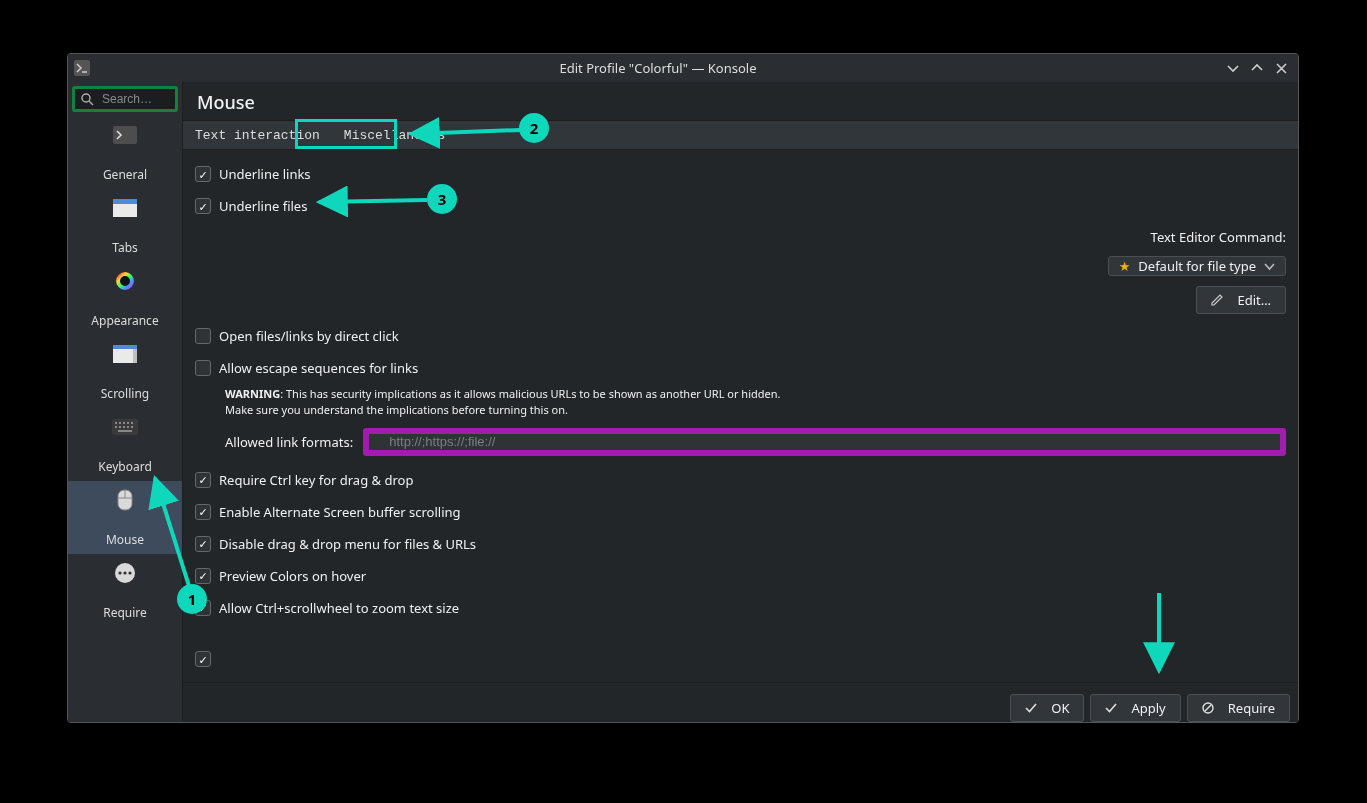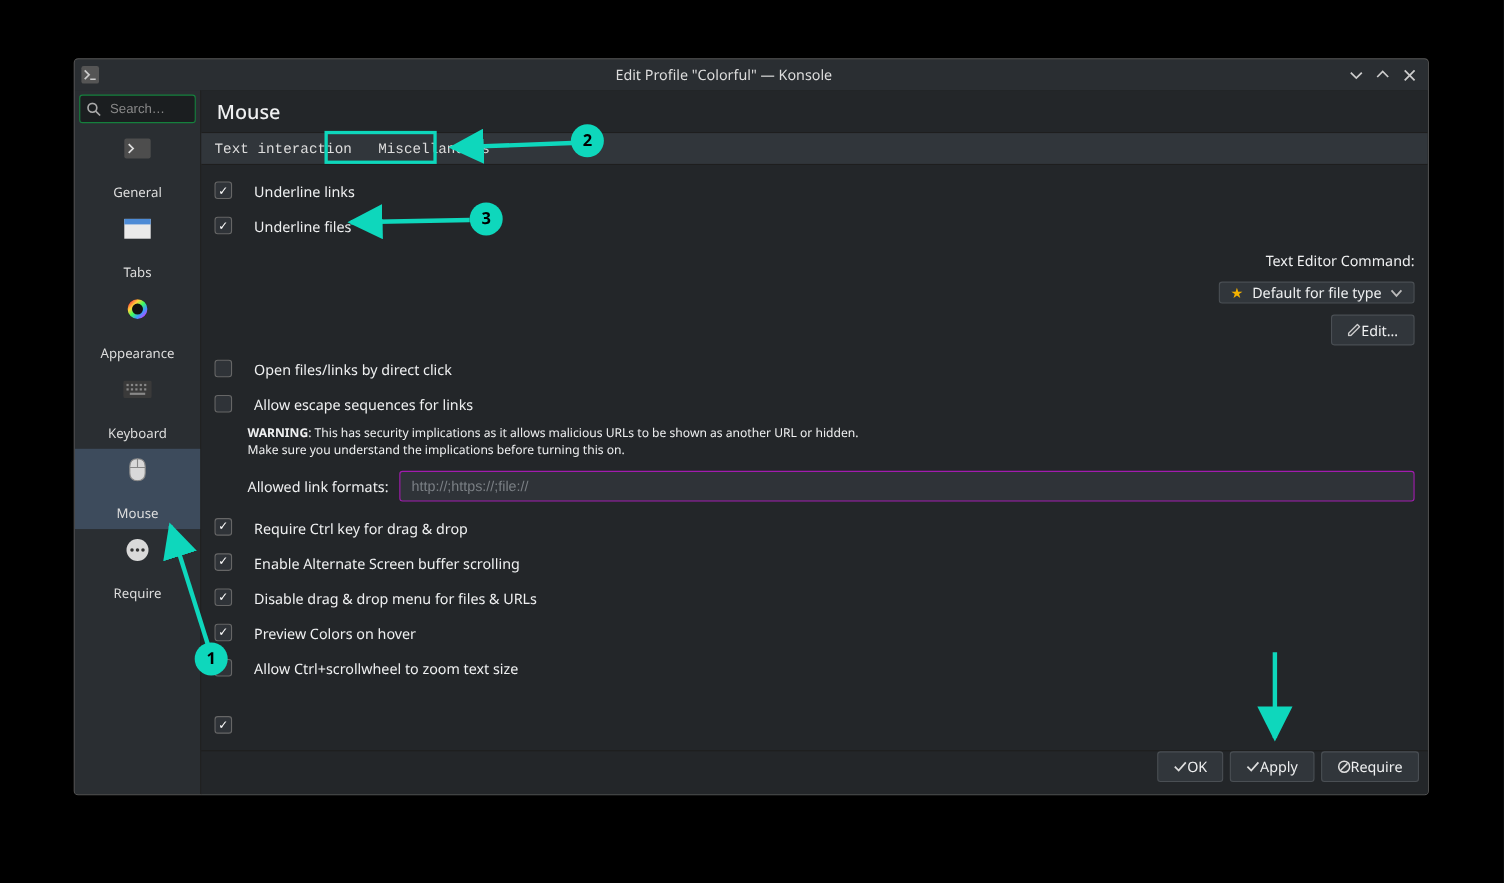--- a/index.html
+++ b/index.html
@@ -85,21 +85,21 @@
     flex-direction: column;
     flex: 0 0 auto;
   }
   .searchwrap {
     padding: 4px;
   }
   .search {
     display: flex;
     align-items: center;
     background: var(--bg-input);
-    border: 1px solid #15803d;
+    border: 3px solid #15803d;
     border-radius: 3px;
     height: 26px;
     padding: 0 6px;
     gap: 6px;
   }
   .search input {
     flex: 1;
     background: transparent;
     border: none;
     outline: none;
@@ -154,21 +154,21 @@
   }
   .tab.active {
   }
   .content {
     flex: 1;
     padding: 8px 12px 8px 12px;
     overflow: auto;
     display: flex;
     flex-direction: column;
   }
-  .row { display: flex; gap: 20px; padding: 7px 0; }
+  .row { display: flex; align-items: center; gap: 8px; padding: 7px 0; }
   .check {
     width: 16px; height: 16px;
     border: 1px solid #666;
     border-radius: 3px;
     display: inline-flex; align-items: center; justify-content: center;
     background: #2f3338;
     flex: 0 0 auto;
   }
   .check.checked { background: #2f3338; }
   .check.checked::after {
@@ -198,51 +198,51 @@
   }
   .combo .chev { margin-left: auto; color: #aaa; }
   .btn {
     height: 28px;
     padding: 0 14px;
     background: var(--bg-button);
     border: 1px solid var(--border);
     border-radius: 3px;
     display: inline-flex;
     align-items: center;
-    gap: 0;
+    gap: 14px;
     color: var(--text);
   }
   .warning-block {
     padding: 2px 0 6px 30px;
     font-size: 11px;
     line-height: 1.45;
   }
   .sub-formrow {
     display: flex;
     align-items: center;
     gap: 10px;
     padding: 4px 0 8px 30px;
   }
   .textinput {
     flex: 1;
     height: 28px;
     background: #2f3338;
-    border: 1px solid #a21caf;
+    border: 6px solid #a21caf;
     border-radius: 3px;
-    padding: 0 10px;
+    padding: 0 20px;
     color: var(--text);
     font-size: 13px;
   }
   .textinput::placeholder { color: #7a7f84; }
   .spacer { flex: 1; }
   .footer {
     height: 40px;
     border-top: 1px solid #1e1e1e;
     display: flex;
-    align-items: flex-start;
+    align-items: flex-end;
     justify-content: flex-end;
     gap: 6px;
     padding: 0 8px;
     background: var(--bg-body);
   }
   
   .anno {
     position: absolute;
     left: 67px; top: 53px;
     width: 1232px; height: 670px;
@@ -342,20 +342,30 @@
                 <stop offset=".5" stop-color="#3bff5c"></stop>
                     <stop offset=".75" stop-color="#3b9bff"></stop>
                 <stop offset="1" stop-color="#d23bff"></stop>
                   </linearGradient>
                 </defs>
             </svg>
           </span>
           <span class="nlabel">Appearance</span>
         </div>
 
+        <div class="navitem">
+          <span class="nicon">
+            <svg width="26" height="20" viewBox="0 0 26 20">
+                <rect x="1" y="1" width="24" height="18" fill="#eaeaea"></rect>
+                <rect x="1" y="1" width="24" height="4" fill="#4d8bd6"></rect>
+                <rect x="21" y="5" width="4" height="14" fill="#bfbfbf"></rect>
+              </svg>
+          </span>
+          <span class="nlabel">Scrolling</span>
+        </div>
 
         <div class="navitem">
           <span class="nicon">
             <svg width="26" height="16" viewBox="0 0 26 16">
                 <rect x="0" y="0" width="26" height="16" rx="2" fill="#3a3a3a"></rect>
               <g fill="#888">
                   <rect x="3" y="3" width="2" height="2"></rect>
                   <rect x="7" y="3" width="2" height="2"></rect>
                   <rect x="11" y="3" width="2" height="2"></rect>
                   <rect x="15" y="3" width="2" height="2"></rect>

